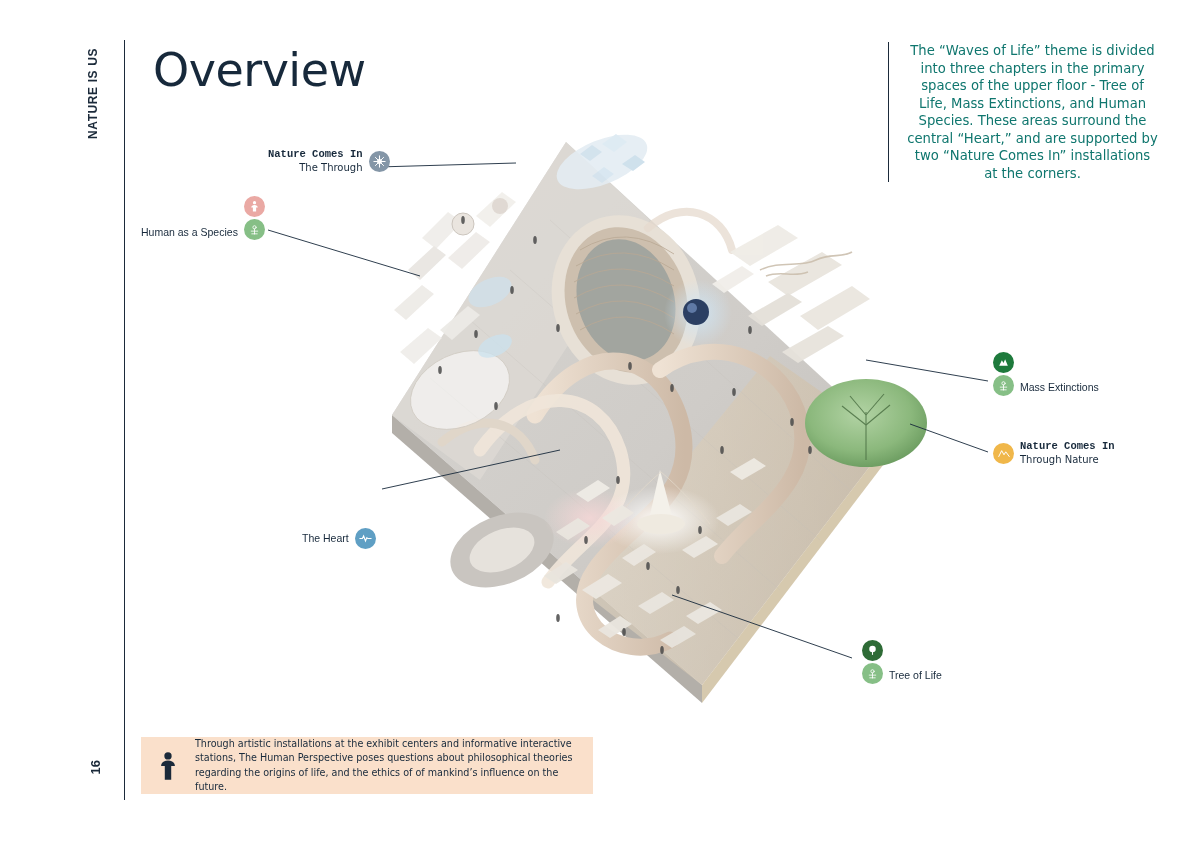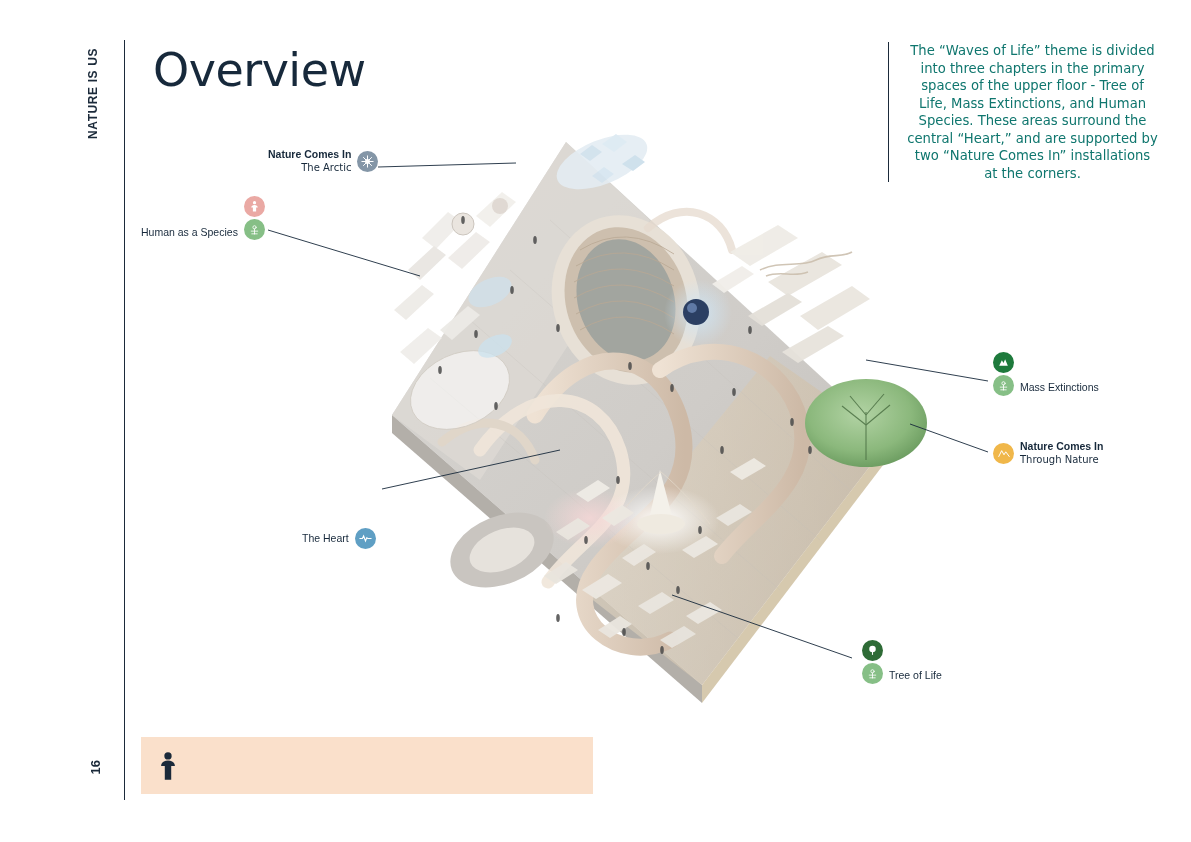--- a/index.html
+++ b/index.html
@@ -102,21 +102,21 @@
     flex-direction: column;
     line-height: 13px;
   }
   .callout .labels.right { text-align: left; }
   .callout .labels.left  { text-align: right; }
   .lbl-bold {
     font-size: 10.5px;
     font-weight: 700;
     color: #17293b;
     white-space: nowrap;
-    font-family: Liberation Sans, sans-serif;
+    font-family: Liberation Mono, monospace;
   }
   .lbl-sub {
     font-size: 10px;
     font-weight: 400;
     color: #17293b;
     white-space: nowrap;
     font-family: "DejaVu Sans", sans-serif;
   }
   .lbl-plain {
     font-size: 10.5px;
@@ -378,21 +378,21 @@
     <line x1="382" y1="489" x2="560" y2="450"></line>
     <line x1="988" y1="381" x2="866" y2="360"></line>
     <line x1="988" y1="452" x2="910" y2="424"></line>
     <line x1="852" y1="658" x2="672" y2="595"></line>
   </g>
 </svg>
 
 <div class="callout" style="left:268px; top:148px;">
   <div class="labels left">
     <span class="lbl-bold">Nature Comes In</span>
-    <span class="lbl-sub">The Arctic</span>
+    <span class="lbl-sub">The Through</span>
   </div>
   <span class="badge" style="background:#8496a7;">
     <svg width="15" height="15" viewBox="0 0 24 24" stroke="#ffffff" stroke-width="1.6" fill="none" stroke-linecap="round">
       <line x1="12" y1="3" x2="12" y2="21"></line>
         <line x1="3" y1="12" x2="21" y2="12"></line>
       <line x1="5.5" y1="5.5" x2="18.5" y2="18.5"></line>
         <line x1="18.5" y1="5.5" x2="5.5" y2="18.5"></line>
       <circle cx="12" cy="12" r="3.4"></circle>
     </svg>
   </span>
@@ -489,13 +489,14 @@
   </div>
 </div>
 
 <div class="caption-box">
   <div class="caption-icon">
     <svg width="22" height="30" viewBox="0 0 24 32" fill="#1b2a3a">
       <circle cx="12" cy="5" r="4"></circle>
       <path d="M12 10 C7.5 10 4.5 12.5 4.5 16 L8.5 16 L8.5 31 L15.5 31 L15.5 16 L19.5 16 C19.5 12.5 16.5 10 12 10Z"></path>
     </svg>
   </div>
+  <div class="caption-text">Through artistic installations at the exhibit centers and informative interactive stations, The Human Perspective poses questions about philosophical theories regarding the origins of life, and the ethics of of mankind’s influence on the future.</div>
 </div>
 
 </body></html>

